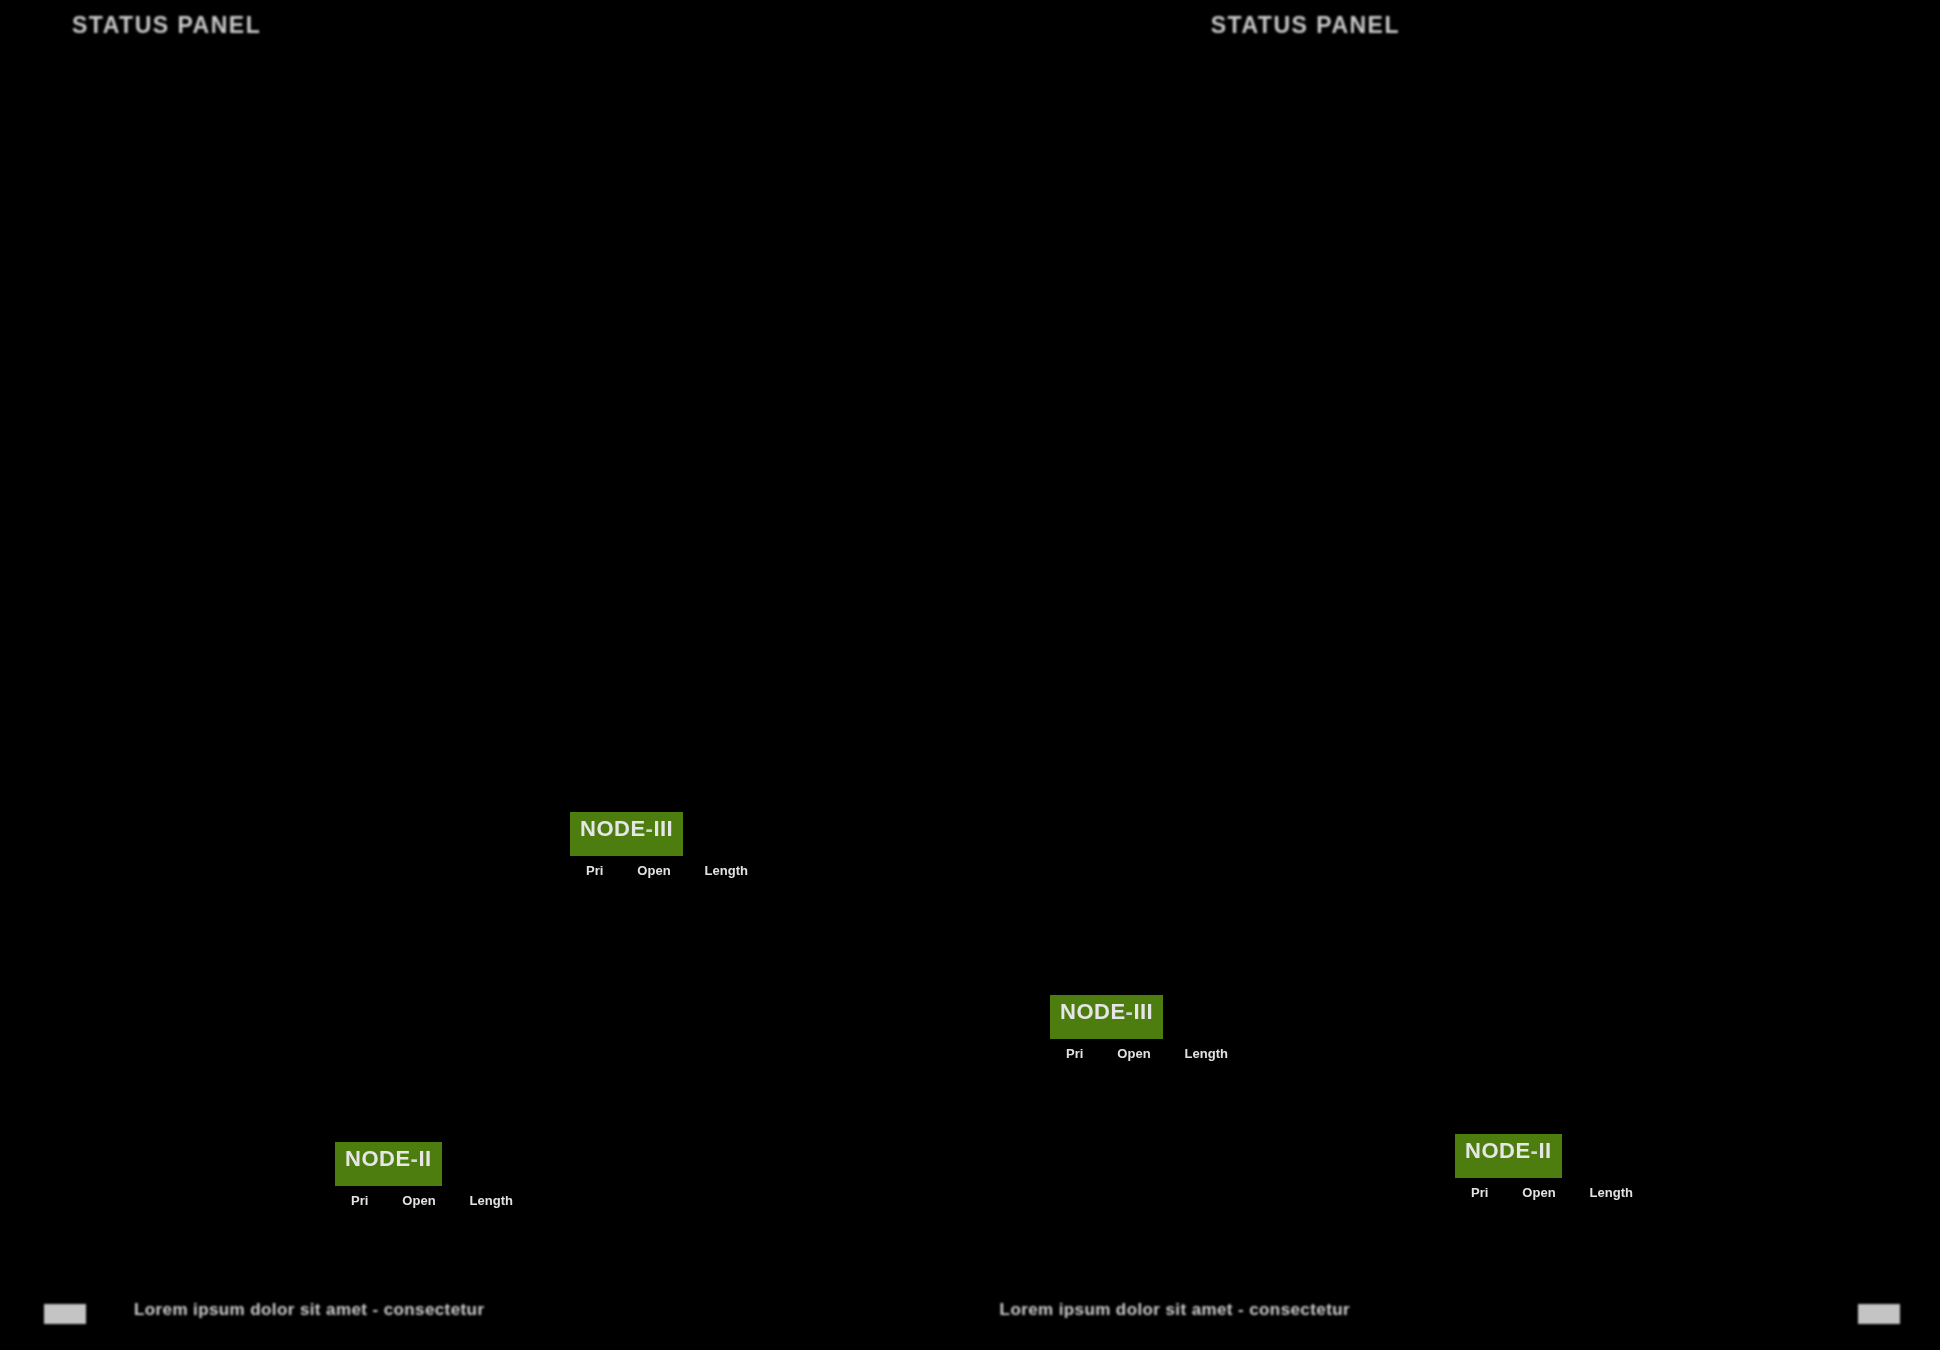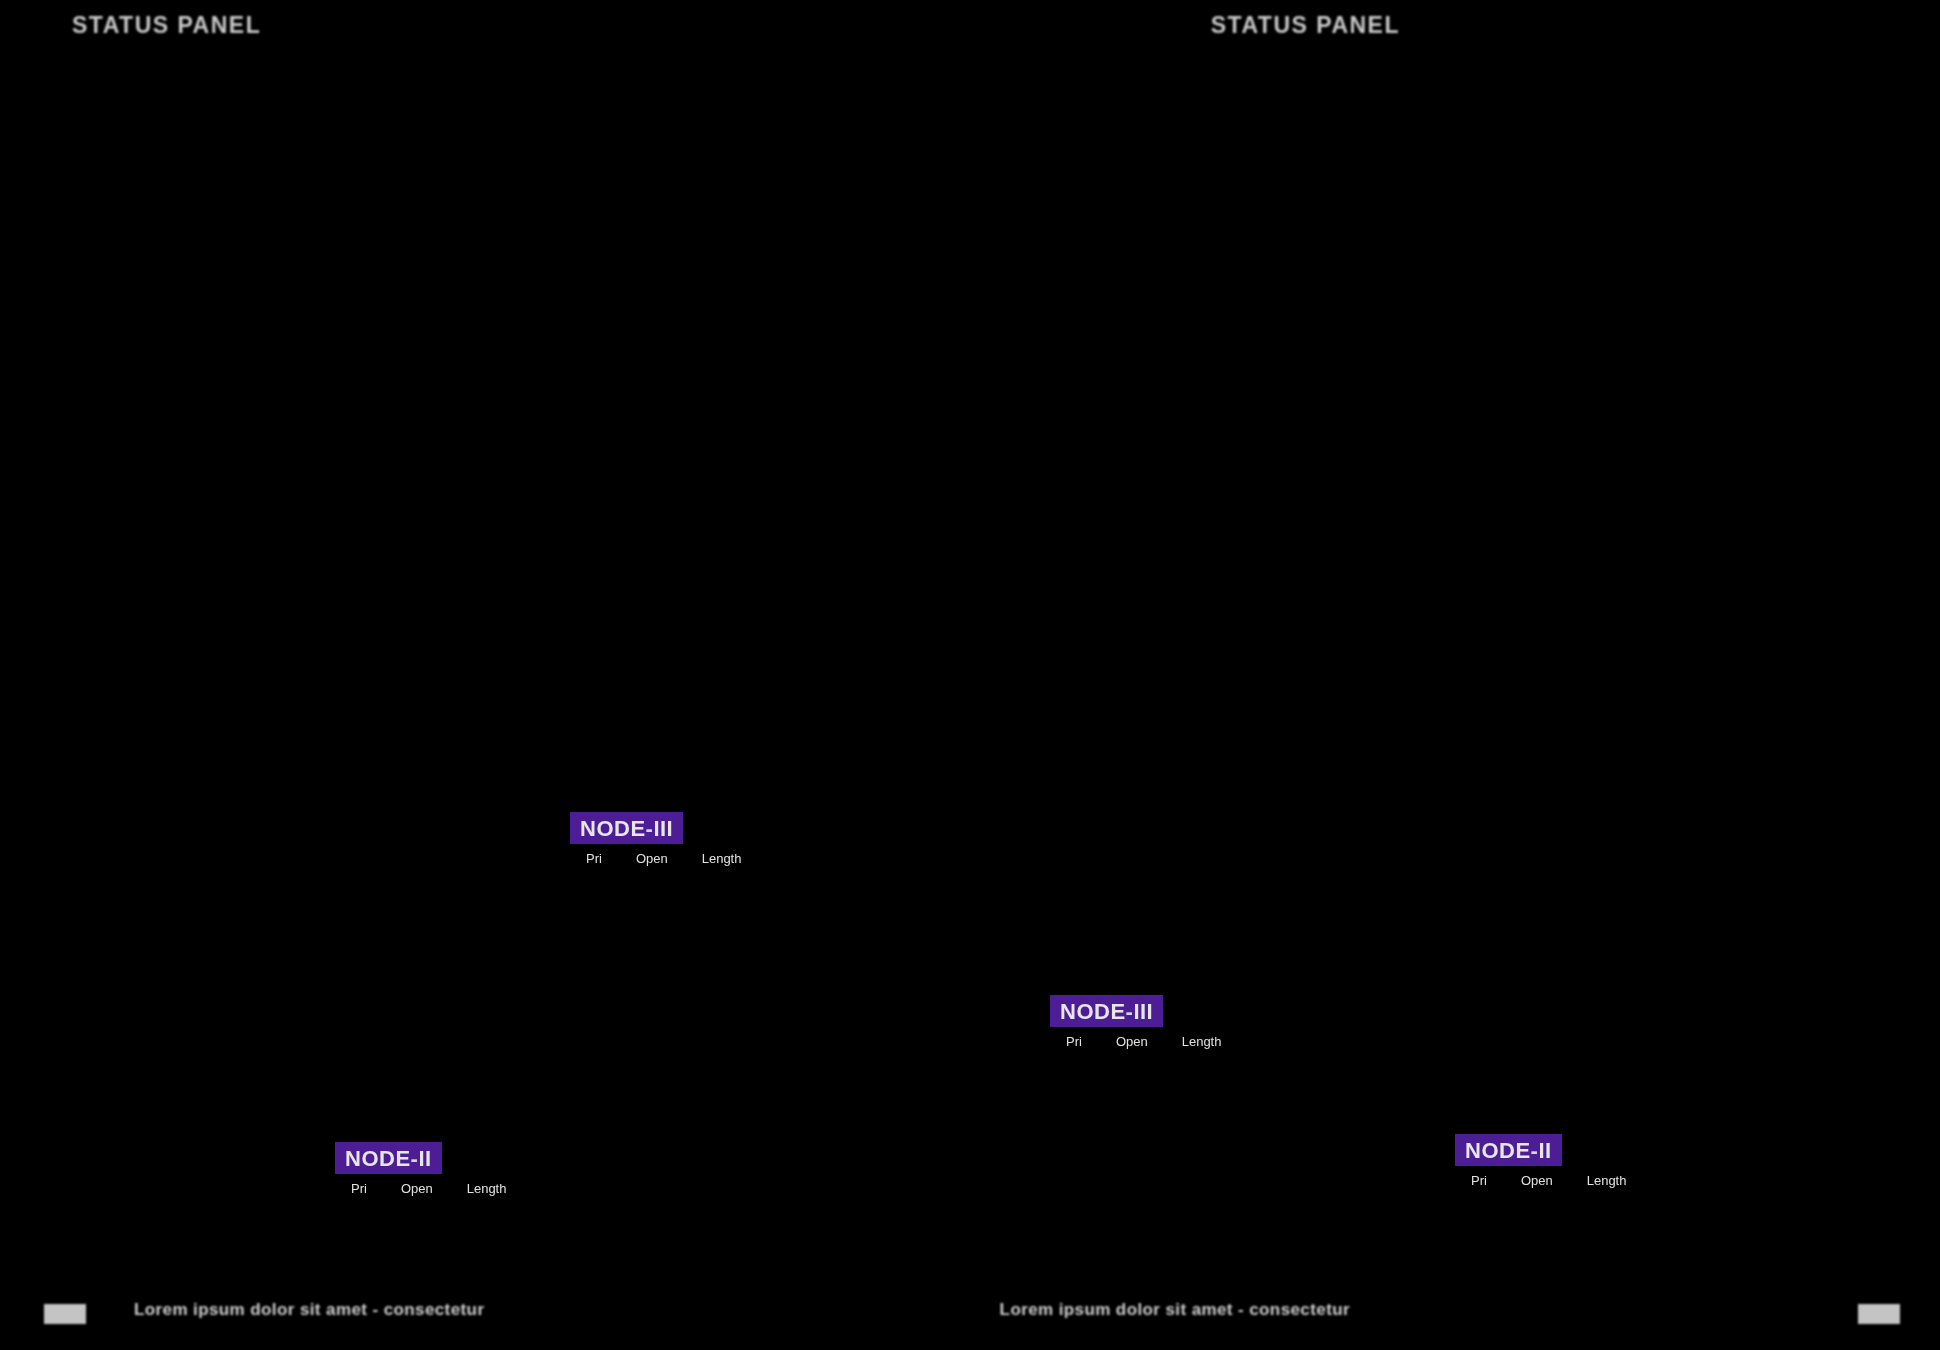--- a/index.html
+++ b/index.html
@@ -46,37 +46,37 @@
     height: 1222px;
     background: #000000;
   }
 
   
   .node {
     position: absolute;
   }
   .node-chip {
     display: inline-block;
-    background: #4c1d95;
+    background: #4d7c0f;
     color: #e6e6e6;
     font-size: 22px;
     font-weight: bold;
     letter-spacing: 0.5px;
-    padding: 4px 10px 2px 10px;
+    padding: 4px 10px 14px 10px;
     white-space: nowrap;
     filter: blur(0.7px);
   }
   .node-chip .sep { color: #d6d6d6; }
   .node-sub {
     margin-top: 7px;
     display: flex;
     gap: 34px;
     padding-left: 16px;
     font-size: 13px;
-    font-weight: normal;
+    font-weight: bold;
     color: #e2e2e2;
     white-space: nowrap;
     filter: blur(0.6px);
   }
   .node-sub span { display: inline-block; }
 
   
   #node-1 { left: 570px; top: 750px; }
   #node-2 { left: 1050px; top: 933px; }
   #node-3 { left: 335px; top: 1080px; }

